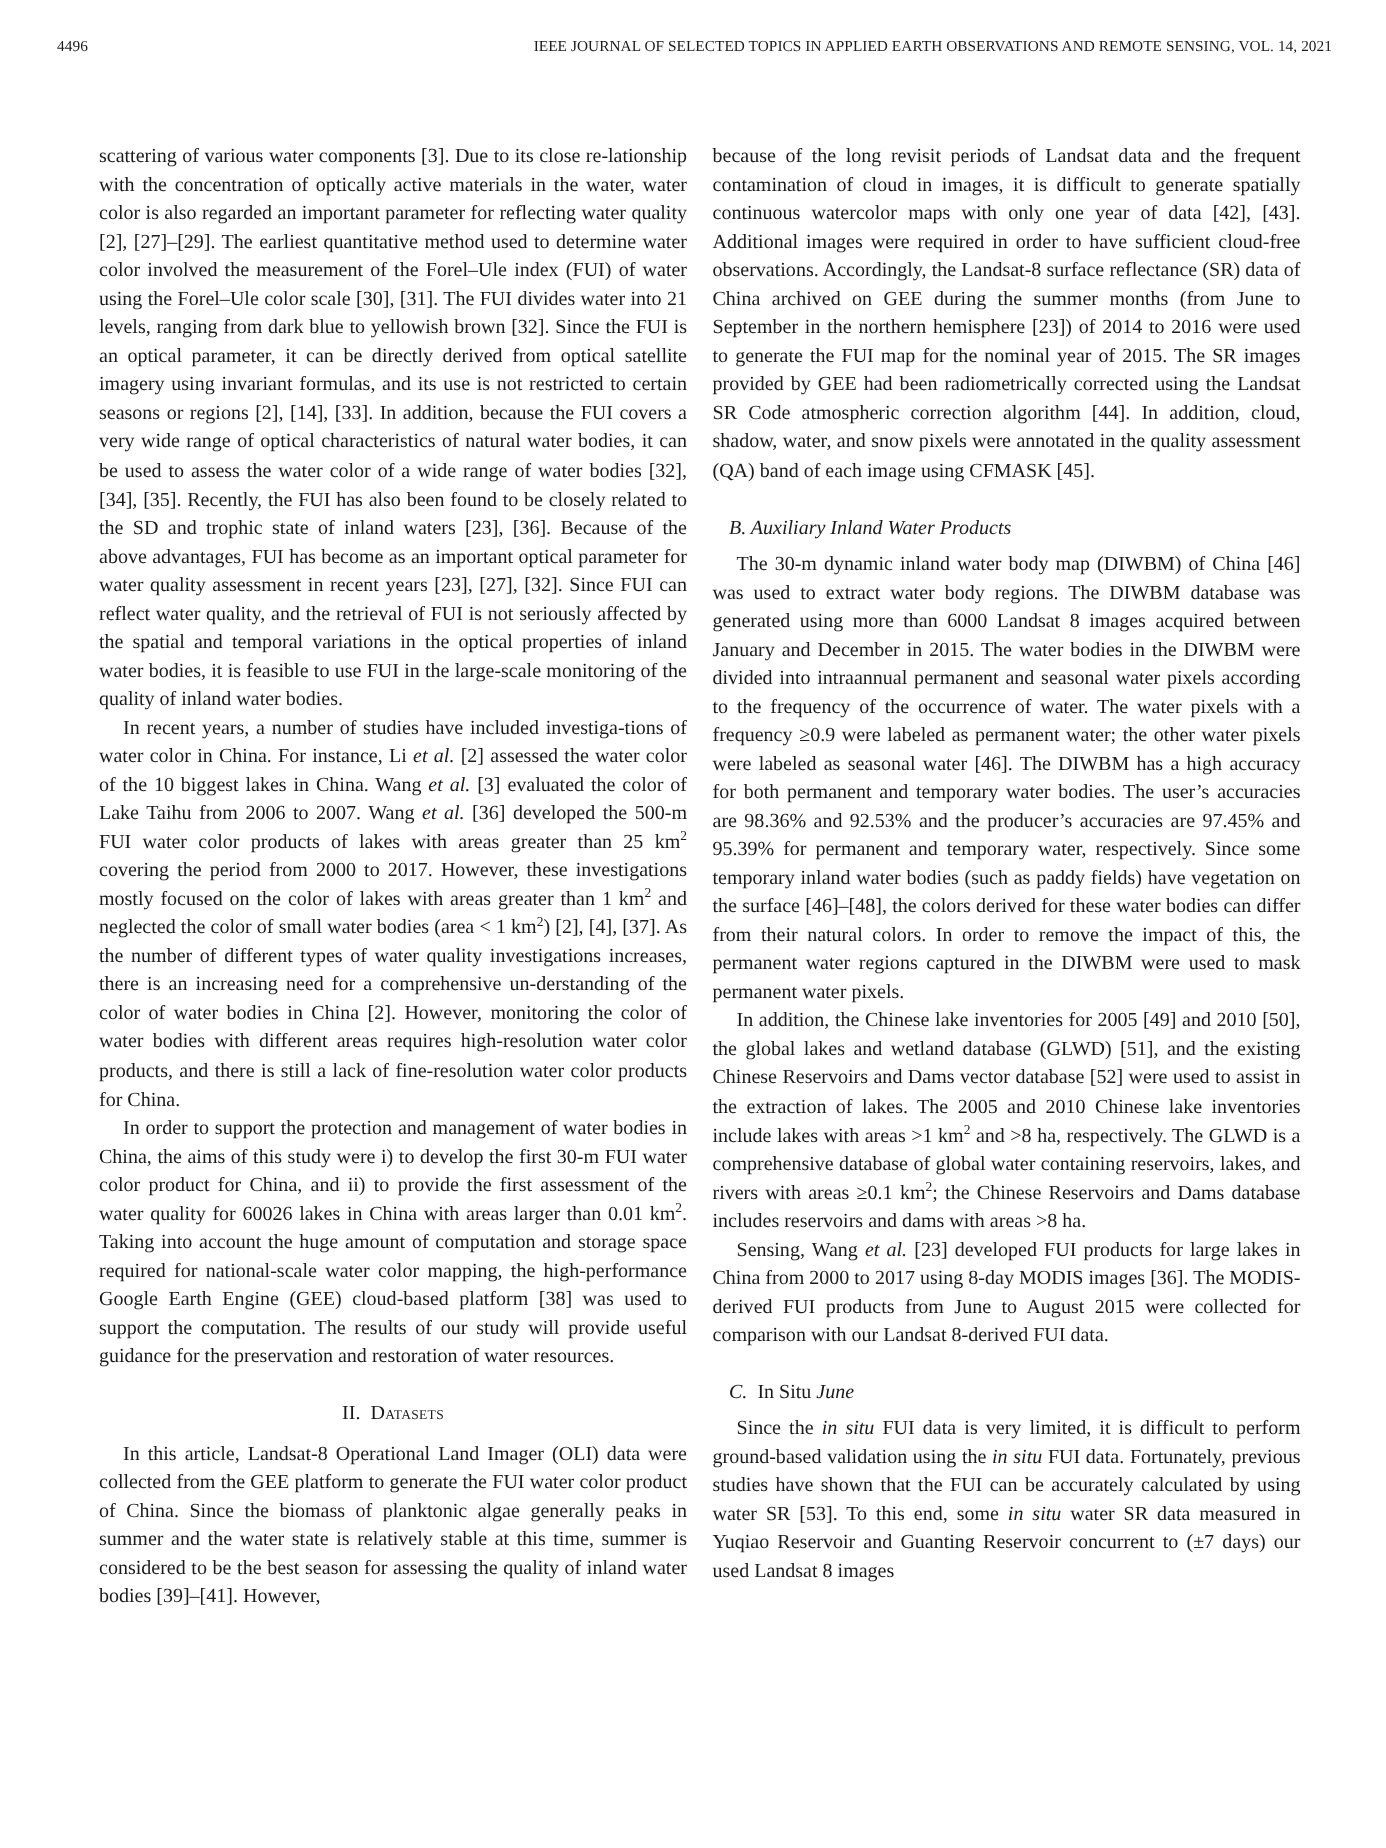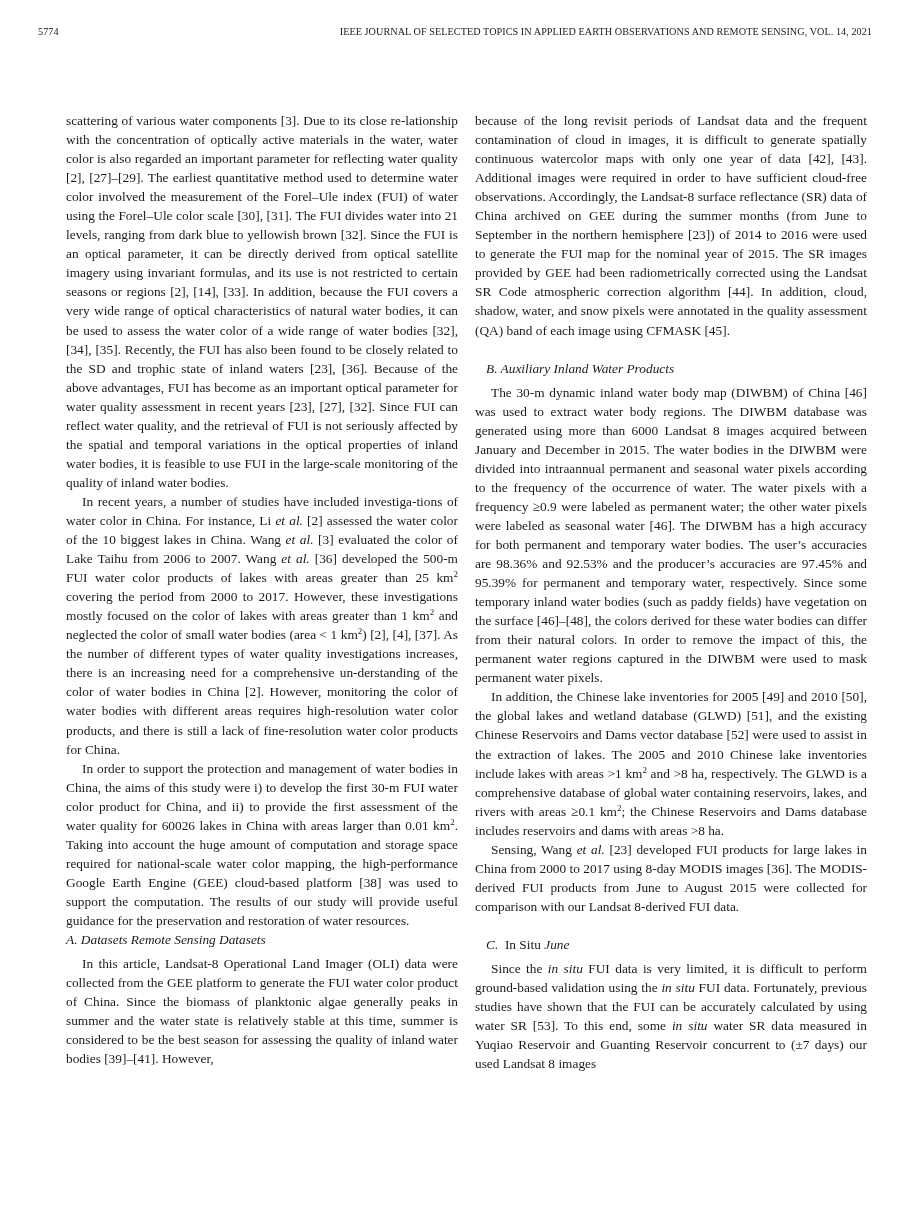--- a/index.html
+++ b/index.html
@@ -6,23 +6,23 @@
   body {
     width: 924px; height: 1232px; position: relative; overflow: hidden;
     font-family: "Liberation Serif", "DejaVu Serif", serif;
     color: #1a1a1a;
   }
   .header {
     position: absolute; top: 26px; left: 38px; right: 36px;
     font-size: 10.2px; letter-spacing: 0.05px;
   }
   .header .pnum { position: absolute; left: 0; top: 0; }
-  .header .jtitle { position: absolute; right: 16px; top: 0; white-space: nowrap; }
+  .header .jtitle { position: absolute; right: 0; top: 0; white-space: nowrap; }
   .col {
-    position: absolute; top: 111px; width: 392px;
+    position: absolute; top: 94px; width: 392px;
     font-size: 13.35px; line-height: 19.05px;
     text-align: justify; hyphens: manual;
   }
   .col.left { left: 66px; }
   .col.right { left: 475px; }
   .col p { margin: 0; text-indent: 0; }
   .col p.ind { text-indent: 16px; }
   .sec-head {
     text-align: center; margin: 19px 0 8px 0; font-size: 13.35px;
   }
@@ -30,29 +30,29 @@
   .sub-head { font-style: italic; margin: 0 0 5px 0; }
   .sub-head.gap { margin-top: 19px; margin-left: 11px; }
   .sub-head .up { font-style: normal; }
   sup { font-size: 9px; line-height: 0; vertical-align: 5px; }
   i { font-style: italic; }
 </style>
 </head>
 <body>
 
 <div class="header">
-  <span class="pnum">5774</span>
+  <span class="pnum">4496</span>
   <span class="jtitle">IEEE JOURNAL OF SELECTED TOPICS IN APPLIED EARTH OBSERVATIONS AND REMOTE SENSING, VOL. 14, 2021</span>
 </div>
 
 <div class="col left">
   <p>scattering of various water components [3]. Due to its close re-lationship with the concentration of optically active materials in the water, water color is also regarded an important parameter for reflecting water quality [2], [27]–[29]. The earliest quantitative method used to determine water color involved the measurement of the Forel–Ule index (FUI) of water using the Forel–Ule color scale [30], [31]. The FUI divides water into 21 levels, ranging from dark blue to yellowish brown [32]. Since the FUI is an optical parameter, it can be directly derived from optical satellite imagery using invariant formulas, and its use is not restricted to certain seasons or regions [2], [14], [33]. In addition, because the FUI covers a very wide range of optical characteristics of natural water bodies, it can be used to assess the water color of a wide range of water bodies [32], [34], [35]. Recently, the FUI has also been found to be closely related to the SD and trophic state of inland waters [23], [36]. Because of the above advantages, FUI has become as an important optical parameter for water quality assessment in recent years [23], [27], [32]. Since FUI can reflect water quality, and the retrieval of FUI is not seriously affected by the spatial and temporal variations in the optical properties of inland water bodies, it is feasible to use FUI in the large-scale monitoring of the quality of inland water bodies.</p>
   <p class="ind"><span>In recent years, a number of studies have included investiga-tions of water color in China. For instance, Li </span><i>et al.</i><span> [2] assessed the water color of the 10 biggest lakes in China. Wang </span><i>et al.</i><span> [3] evaluated the color of Lake Taihu from 2006 to 2007. Wang </span><i>et al.</i><span> [36] developed the 500-m FUI water color products of lakes with areas greater than 25 km</span><sup>2</sup><span> covering the period from 2000 to 2017. However, these investigations mostly focused on the color of lakes with areas greater than 1 km</span><sup>2</sup><span> and neglected the color of small water bodies (area &lt; 1 km</span><sup>2</sup><span>) [2], [4], [37]. As the number of different types of water quality investigations increases, there is an increasing need for a comprehensive un-derstanding of the color of water bodies in China [2]. However, monitoring the color of water bodies with different areas requires high-resolution water color products, and there is still a lack of fine-resolution water color products for China.</span></p>
   <p class="ind"><span>In order to support the protection and management of water bodies in China, the aims of this study were i) to develop the first 30-m FUI water color product for China, and ii) to provide the first assessment of the water quality for 60026 lakes in China with areas larger than 0.01 km</span><sup>2</sup><span>. Taking into account the huge amount of computation and storage space required for national-scale water color mapping, the high-performance Google Earth Engine (GEE) cloud-based platform [38] was used to support the computation. The results of our study will provide useful guidance for the preservation and restoration of water resources.</span></p>
-  <div class="sub-head">A.  Datasets Remote Sensing Datasets</div>
+  <div class="sec-head"><span>II.</span>&nbsp;&nbsp;<span class="sc">Datasets</span></div>
   <p class="ind">In this article, Landsat-8 Operational Land Imager (OLI) data were collected from the GEE platform to generate the FUI water color product of China. Since the biomass of planktonic algae generally peaks in summer and the water state is relatively stable at this time, summer is considered to be the best season for assessing the quality of inland water bodies [39]–[41]. However,</p>
 </div>
 
 <div class="col right">
   <p>because of the long revisit periods of Landsat data and the frequent contamination of cloud in images, it is difficult to generate spatially continuous watercolor maps with only one year of data [42], [43]. Additional images were required in order to have sufficient cloud-free observations. Accordingly, the Landsat-8 surface reflectance (SR) data of China archived on GEE during the summer months (from June to September in the northern hemisphere [23]) of 2014 to 2016 were used to generate the FUI map for the nominal year of 2015. The SR images provided by GEE had been radiometrically corrected using the Landsat SR Code atmospheric correction algorithm [44]. In addition, cloud, shadow, water, and snow pixels were annotated in the quality assessment (QA) band of each image using CFMASK [45].</p>
   <div class="sub-head gap">B.  Auxiliary Inland Water Products</div>
   <p class="ind">The 30-m dynamic inland water body map (DIWBM) of China [46] was used to extract water body regions. The DIWBM database was generated using more than 6000 Landsat 8 images acquired between January and December in 2015. The water bodies in the DIWBM were divided into intraannual permanent and seasonal water pixels according to the frequency of the occurrence of water. The water pixels with a frequency ≥0.9 were labeled as permanent water; the other water pixels were labeled as seasonal water [46]. The DIWBM has a high accuracy for both permanent and temporary water bodies. The user’s accuracies are 98.36% and 92.53% and the producer’s accuracies are 97.45% and 95.39% for permanent and temporary water, respectively. Since some temporary inland water bodies (such as paddy fields) have vegetation on the surface [46]–[48], the colors derived for these water bodies can differ from their natural colors. In order to remove the impact of this, the permanent water regions captured in the DIWBM were used to mask permanent water pixels.</p>
   <p class="ind"><span>In addition, the Chinese lake inventories for 2005 [49] and 2010 [50], the global lakes and wetland database (GLWD) [51], and the existing Chinese Reservoirs and Dams vector database [52] were used to assist in the extraction of lakes. The 2005 and 2010 Chinese lake inventories include lakes with areas &gt;1 km</span><sup>2</sup><span> and &gt;8 ha, respectively. The GLWD is a comprehensive database of global water containing reservoirs, lakes, and rivers with areas ≥0.1 km</span><sup>2</sup><span>; the Chinese Reservoirs and Dams database includes reservoirs and dams with areas &gt;8 ha.</span></p>
   <p class="ind"><span>Sensing, Wang </span><i>et al.</i><span> [23] developed FUI products for large lakes in China from 2000 to 2017 using 8-day MODIS images [36]. The MODIS-derived FUI products from June to August 2015 were collected for comparison with our Landsat 8-derived FUI data.</span></p>
   <div class="sub-head gap"><span style="white-space:pre">C.  </span><span class="up">In Situ</span><span> June</span></div>

